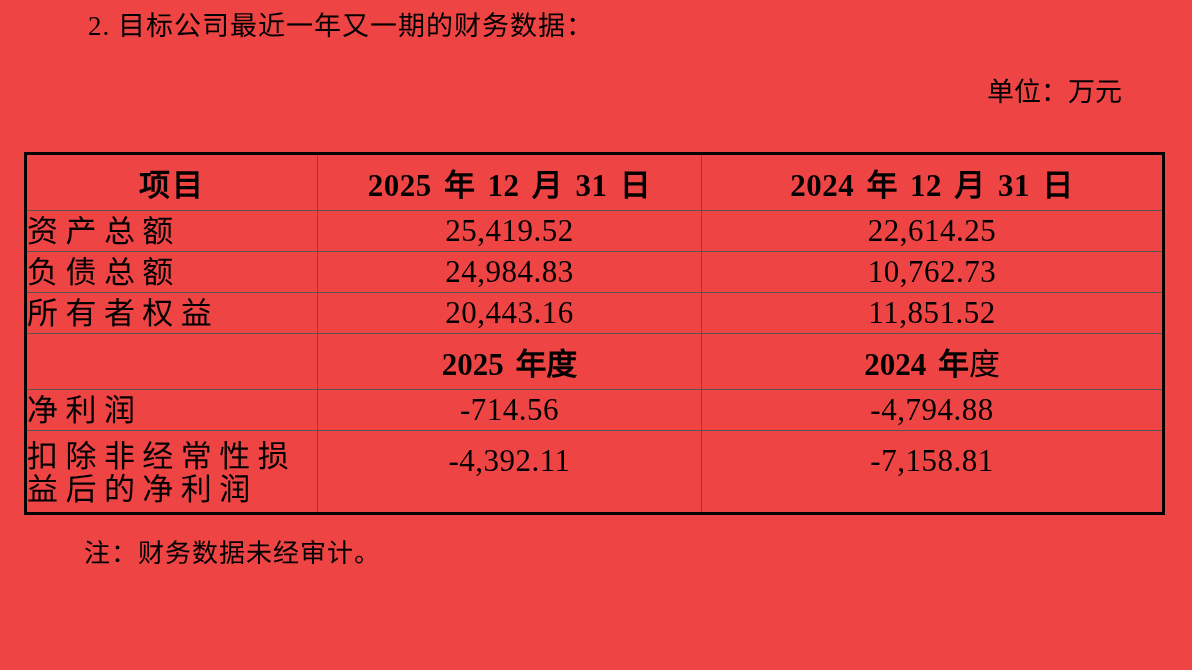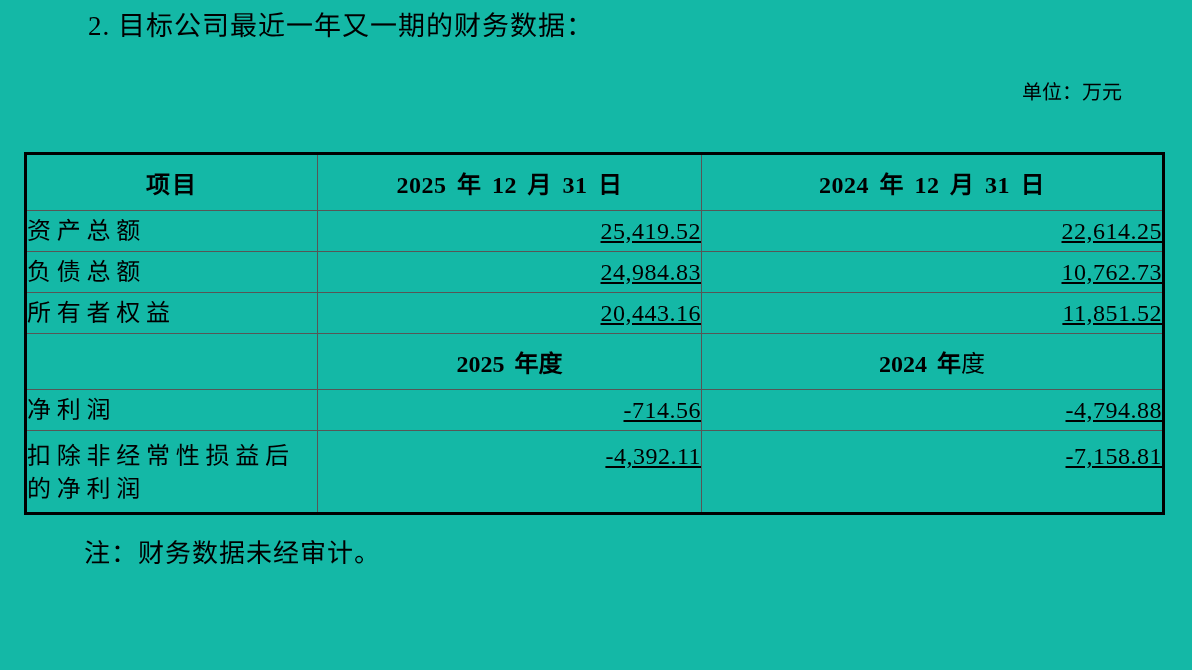--- a/index.html
+++ b/index.html
@@ -6,50 +6,50 @@
     margin: 0;
     padding: 0;
     background: #ffffff;
     color: #000000;
     font-family: "Liberation Serif", "DejaVu Serif", serif;
   }
   .page {
     position: relative;
     width: 1192px;
     height: 670px;
-    background: #14b8a6;
+    background: #ef4444;
     overflow: hidden;
   }
   .heading {
     margin: 8px 0 0 88px;
     font-size: 27px;
     line-height: 36px;
     letter-spacing: 1px;
     font-weight: 400;
   }
   .unit-line {
     margin: 30px 70px 0 0;
     text-align: right;
-    font-size: 20px;
+    font-size: 27px;
     line-height: 36px;
     font-weight: 400;
   }
   table.fin {
     margin: 42px 0 0 24px;
     width: 1138px;
     border-collapse: collapse;
     table-layout: fixed;
     border: 3px solid #000000;
   }
   table.fin col.c1 { width: 292px; }
   table.fin col.c2 { width: 384px; }
   table.fin col.c3 { width: 462px; }
   table.fin td, table.fin th {
     border: 1.5px solid #565656;
-    font-size: 24px;
+    font-size: 31px;
     vertical-align: middle;
     padding: 0;
     overflow: hidden;
   }
   tr.r-head   { height: 57px; }
   tr.r-std    { height: 41px; }
   tr.r-period { height: 56px; }
   tr.r-tall   { height: 83px; margin-left: 15px; }
   th.col-item {
     text-align: center;
@@ -63,23 +63,22 @@
     word-spacing: 4px;
   }
   td.item {
     text-align: left;
     padding-left: 13px;
     padding-right: 6px;
     letter-spacing: 0.24em;
     line-height: 33px;
   }
   td.val {
-    text-align: right;
+    text-align: center;
     letter-spacing: 0.5px;
-    text-decoration: underline;
   }
   td.period {
     text-align: center;
     font-weight: 700;
     word-spacing: 4px;
   }
   td.period .reg { font-weight: 400; }
   tr.r-tall td { vertical-align: top; }
   tr.r-tall td.item { padding-top: 9px; }
   tr.r-tall td.val  { padding-top: 12px; }

